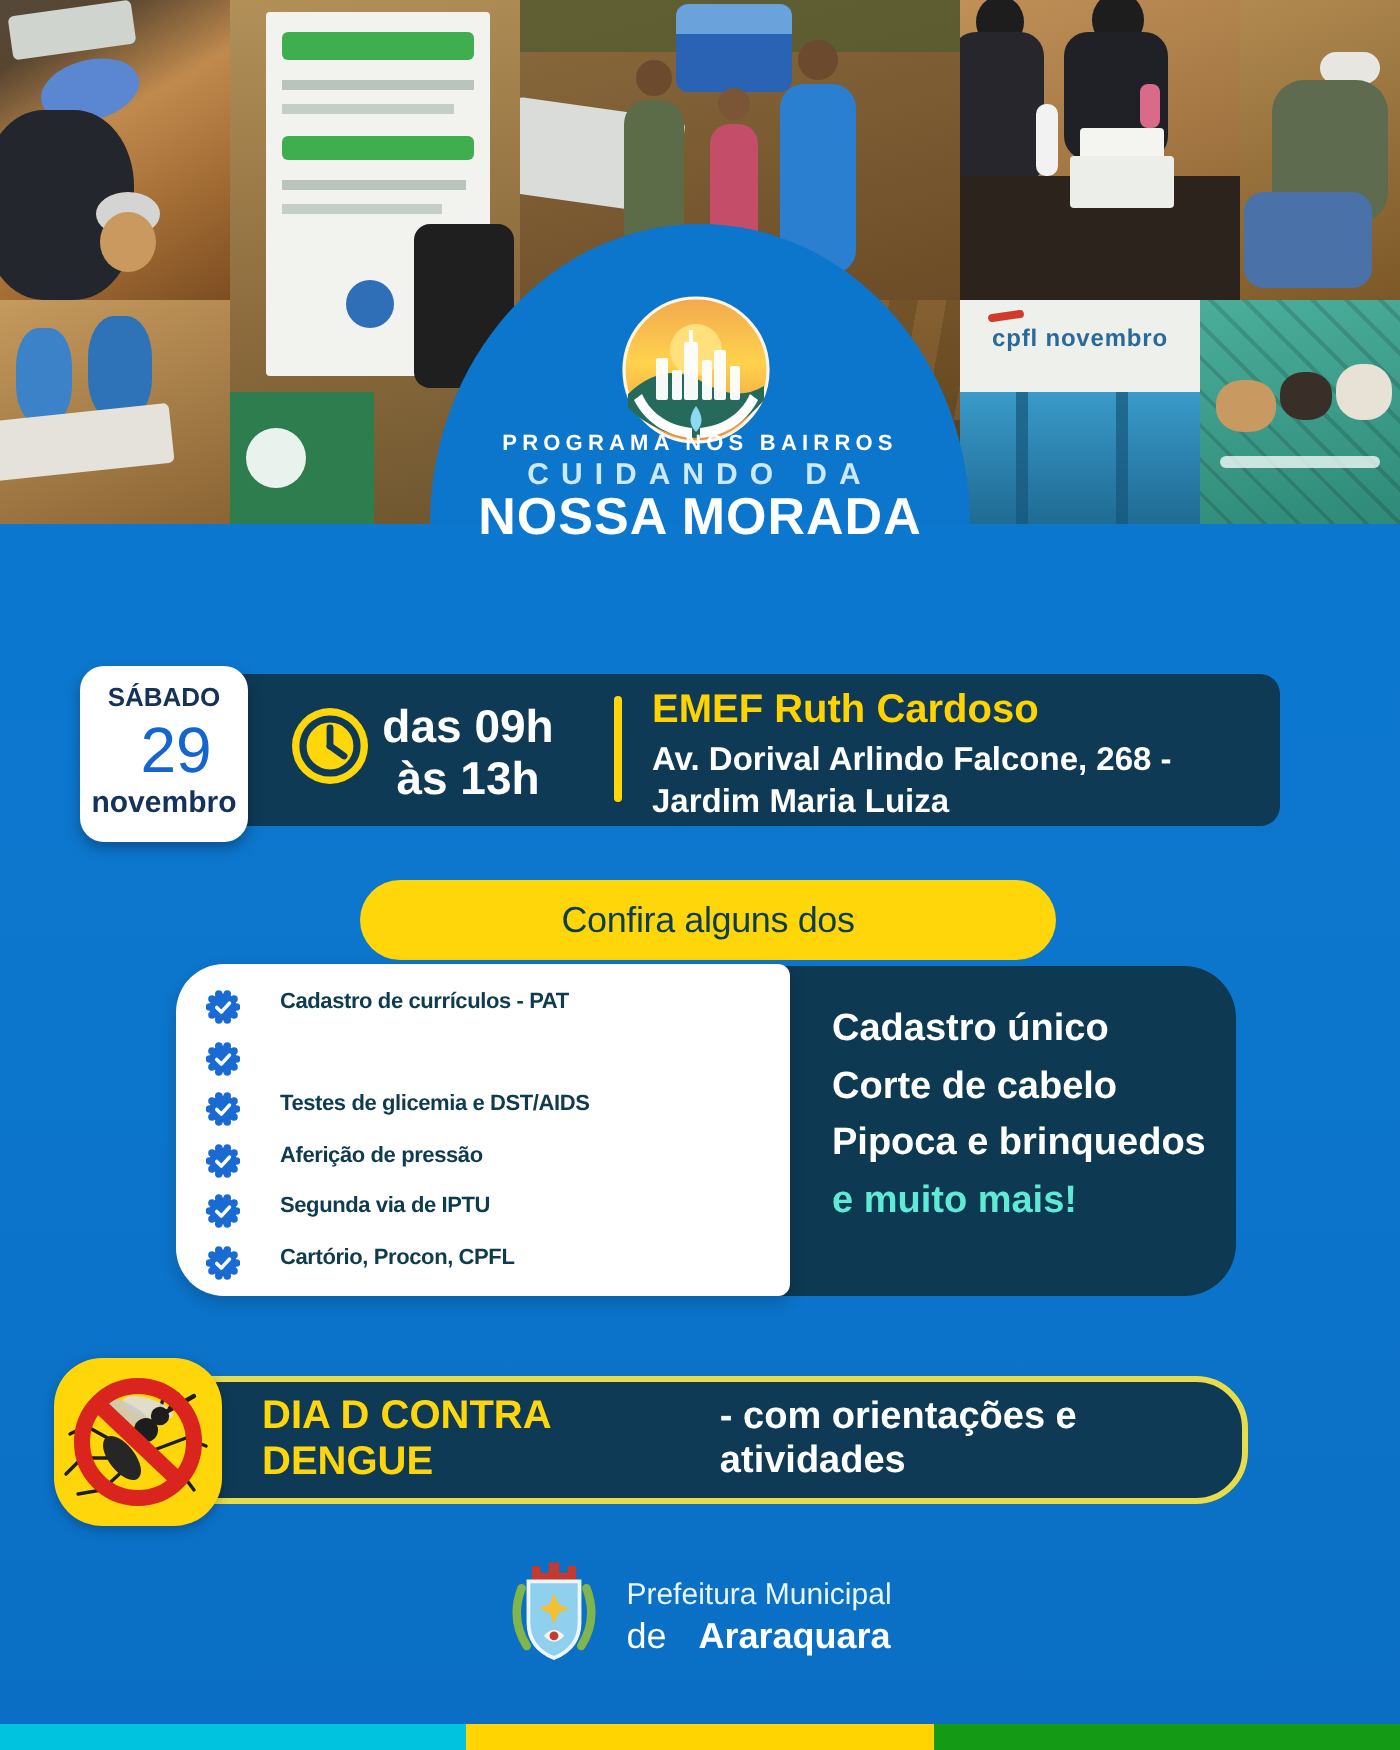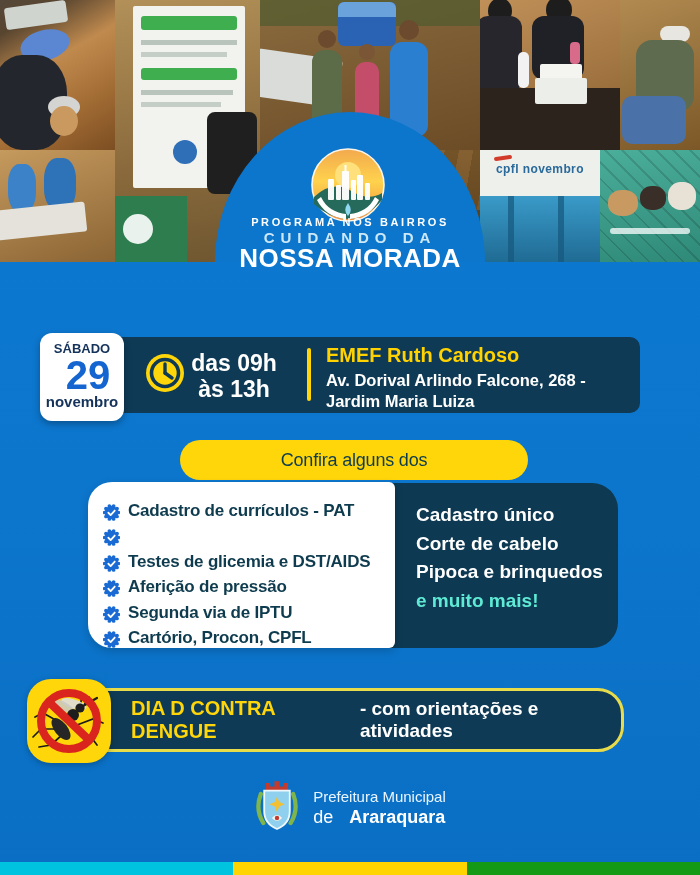--- a/index.html
+++ b/index.html
@@ -28,42 +28,42 @@
     font-size:11px;font-weight:bold;letter-spacing:2.6px;}
   .logo-sub{position:absolute;left:0;top:229px;width:700px;text-align:center;color:#cde9f8;
     font-size:15px;font-weight:700;letter-spacing:6px;}
   .logo-title{position:absolute;left:0;top:243px;width:700px;text-align:center;color:#ffffff;
     font-size:26px;font-weight:800;letter-spacing:.5px;}
   
   .schedule-band{position:absolute;left:60px;top:337px;width:580px;height:76px;background:#0e3a55;border-radius:10px;}
   .date-badge{position:absolute;left:40px;top:333px;width:84px;height:88px;background:#ffffff;border-radius:12px;
     box-shadow:0 3px 7px rgba(0,0,0,.3);text-align:center;z-index:5;}
   .date-day{font-size:13px;font-weight:800;color:#14325a;margin-top:8px;}
-  .date-num{font-size:40px;font-weight:700;color:#1565d0;line-height:38px;padding-left:12px;}
+  .date-num{font-size:32px;font-weight:400;color:#1565d0;line-height:38px;padding-left:12px;}
   .date-month{font-size:15px;font-weight:800;color:#14325a;line-height:16px;}
   .clock{position:absolute;left:145px;top:353px;}
   .time-text{position:absolute;left:176px;top:350px;width:116px;text-align:center;color:#ffffff;
     font-size:23px;font-weight:800;line-height:26px;}
   .sched-divider{position:absolute;left:307px;top:348px;width:4px;height:53px;background:#ffd60a;border-radius:2px;}
   .venue-block{position:absolute;left:326px;top:344px;width:300px;}
   .venue-name{color:#ffd200;font-size:20px;font-weight:800;margin-bottom:3px;}
   .venue-addr{color:#ffffff;font-size:16.5px;font-weight:600;line-height:21px;}
   
   .services-pill{position:absolute;left:180px;top:440px;width:348px;height:40px;background:#ffd60a;border-radius:20px;
     display:flex;align-items:center;justify-content:center;gap:5px;color:#0d3c4e;font-size:18px;letter-spacing:-.2px;}
   .services-pill strong{font-weight:800;}
   .card-dark{position:absolute;left:372px;top:483px;width:246px;height:165px;background:#0d3952;
     border-radius:8px 26px 26px 8px;z-index:2;padding:0;box-sizing:border-box;}
   .card-dark ul{list-style:none;margin:18px 0 0 44px;padding:0;color:#ffffff;font-size:19px;font-weight:800;line-height:28.5px;}
   .card-dark .highlight{color:#5eead4;}
   .card-white{position:absolute;left:88px;top:482px;width:307px;height:166px;background:#ffffff;
     border-radius:24px 6px 6px 24px;z-index:3;box-sizing:border-box;box-shadow:0 3px 8px rgba(0,0,0,.18);}
   .card-white ul{list-style:none;margin:0;padding:13px 10px 0 15px;}
-  .card-white li{display:flex;align-items:flex-end;gap:8px;height:25.5px;color:#0e3b4e;
-    font-size:17px;font-weight:800;letter-spacing:-.2px;white-space:nowrap;}
+  .card-white li{display:flex;align-items:flex-start;gap:20px;height:25.5px;color:#0e3b4e;
+    font-size:11px;font-weight:800;letter-spacing:-.2px;white-space:nowrap;}
   
   .dengue-pill{position:absolute;left:72px;top:688px;width:552px;height:64px;background:#0e3a55;
     border:3px solid #e8dc4a;border-radius:26px;box-sizing:border-box;display:flex;align-items:center;
     justify-content:center;gap:7px;padding-left:56px;z-index:2;}
   .dengue-pill .d-title{color:#ffd60a;font-size:20px;font-weight:800;}
   .dengue-pill .d-desc{color:#ffffff;font-size:19px;font-weight:600;}
   .dengue-badge{position:absolute;left:27px;top:679px;width:84px;height:84px;background:#ffd60a;border-radius:24px;z-index:4;
     box-shadow:0 2px 6px rgba(0,0,0,.25);}
   
   .footer-logo{position:absolute;left:0;top:776px;width:700px;display:flex;align-items:center;justify-content:center;gap:13px;}

